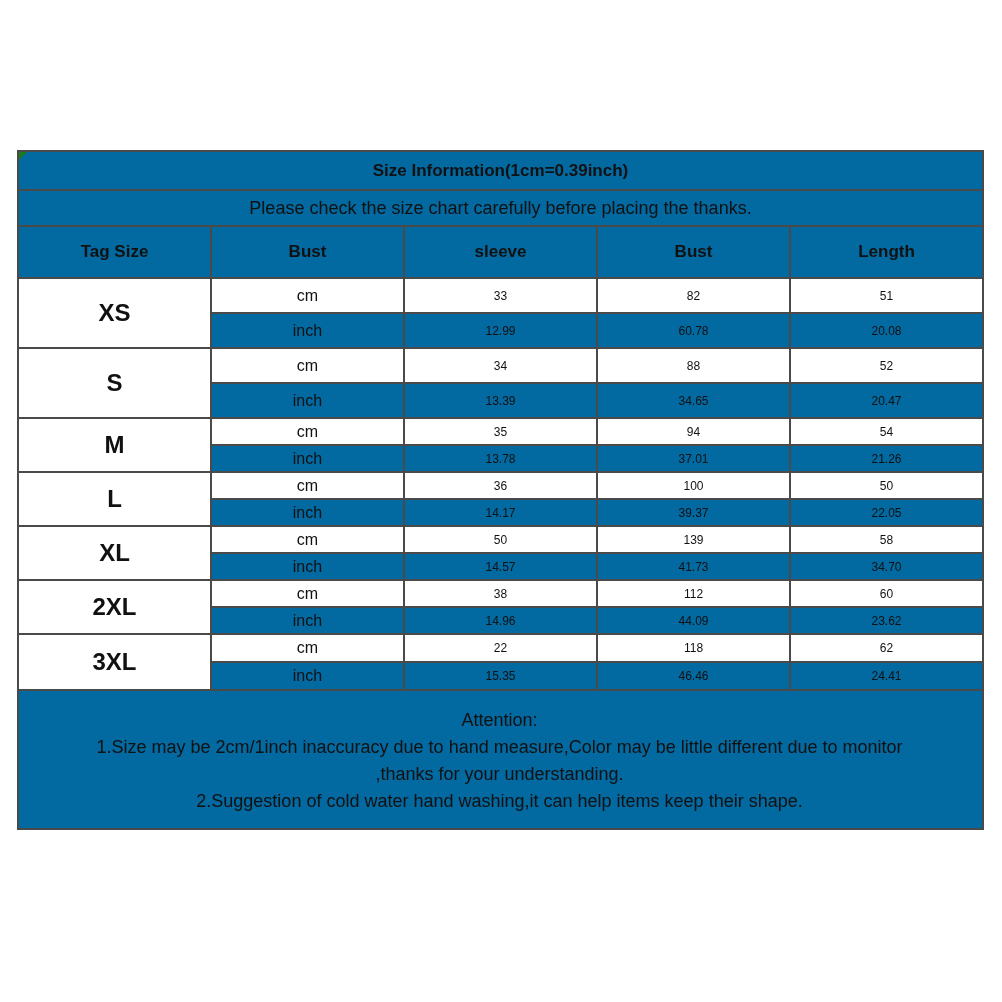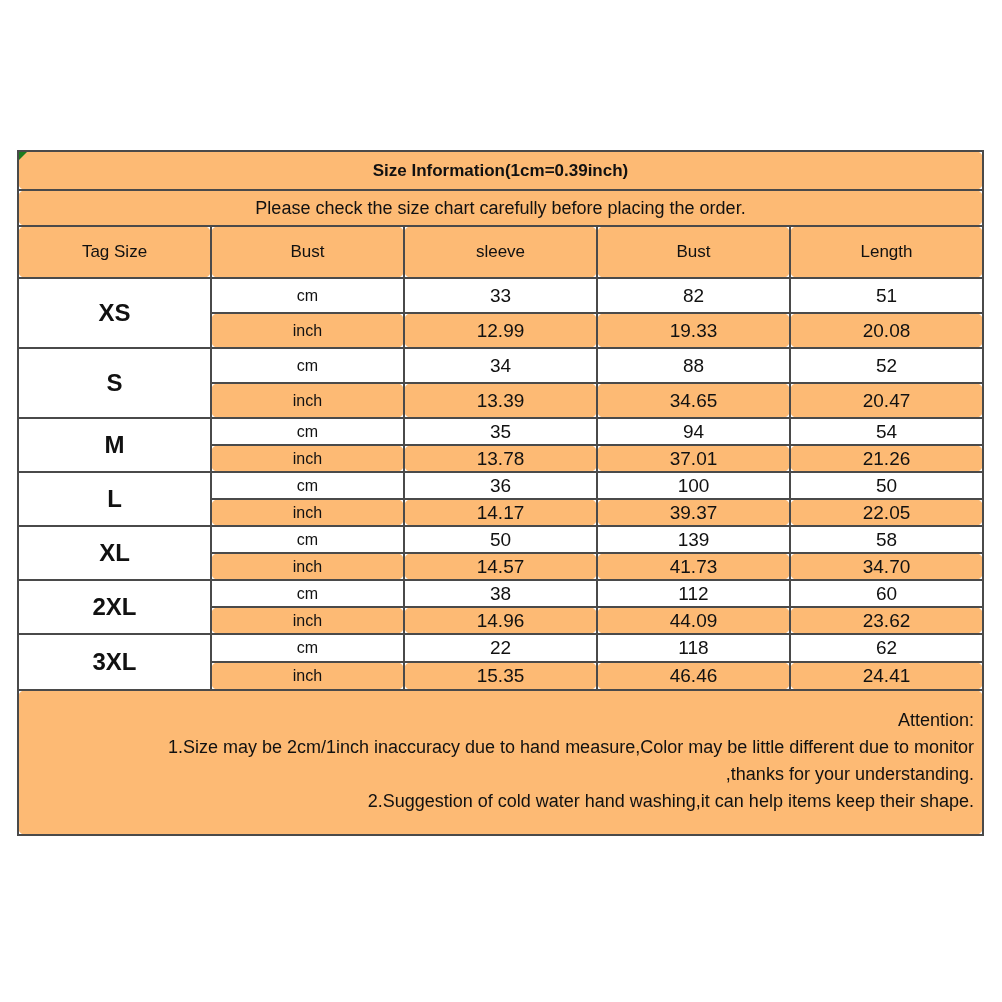--- a/index.html
+++ b/index.html
@@ -28,58 +28,58 @@
     table-layout: fixed;
   }
   table.size-table td, table.size-table th {
     border: 2px solid #4a4a4a;
     text-align: center;
     vertical-align: middle;
     padding: 0;
     overflow: hidden;
     white-space: nowrap;
   }
-  .pink { background: #fdba74; border-radius: 8px; }
+  .pink { background: #0369a1; }
   .white-bg { background: #ffffff; }
 
   tr.title-row td {
     height: 37px;
     font-size: 17px;
     font-weight: bold;
   }
   tr.subtitle-row td {
     height: 34px;
     font-size: 18px;
   }
   tr.header-row th {
     height: 50px;
     font-size: 17px;
-    font-weight: normal;
+    font-weight: bold;
   }
   td.tag-cell {
     font-size: 24px;
     font-weight: bold;
   }
   td.unit-cell {
     font-size: 16px;
   }
   td.val-cell {
-    font-size: 19px;
+    font-size: 12px;
   }
   tr.row-tall td { height: 33px; }
   tr.row-short td { height: 25px; }
   tr.row-mid td { height: 26px; }
   
   tr.inch-row td { border-top-width: 1px; margin-left: 48px; }
 
   tr.attention-row td {
     height: 121px;
-    text-align: right;
+    text-align: center;
     vertical-align: top;
-    padding: 16px 8px 6px 6px;
+    padding: 16px 8px 0 6px;
     font-size: 18px;
     line-height: 27px;
     white-space: normal;
   }
   .attn-line { display: block; }
 
   .corner-mark {
     position: absolute;
     left: 2px;
     top: 2px;
@@ -103,42 +103,42 @@
           <col style="width:20%">
           <col style="width:20%">
           <col style="width:20%">
       </colgroup>
 
       <tbody>
           <tr class="title-row">
         <td colspan="5" class="pink">Size Information(1cm=0.39inch)</td>
       </tr>
       <tr class="subtitle-row">
-        <td colspan="5" class="pink">Please check the size chart carefully before placing the order.</td>
+        <td colspan="5" class="pink">Please check the size chart carefully before placing the thanks.</td>
       </tr>
 
       <tr class="header-row">
         <th class="pink">Tag Size</th>
         <th class="pink">Bust</th>
         <th class="pink">sleeve</th>
         <th class="pink">Bust</th>
         <th class="pink">Length</th>
       </tr>
 
       <tr class="cm-row row-tall">
         <td rowspan="2" class="tag-cell white-bg">XS</td>
         <td class="unit-cell white-bg">cm</td>
         <td class="val-cell white-bg">33</td>
         <td class="val-cell white-bg">82</td>
         <td class="val-cell white-bg">51</td>
       </tr>
       <tr class="inch-row row-tall">
         <td class="unit-cell pink">inch</td>
         <td class="val-cell pink">12.99</td>
-        <td class="val-cell pink">19.33</td>
+        <td class="val-cell pink">60.78</td>
         <td class="val-cell pink">20.08</td>
       </tr>
 
       <tr class="cm-row row-tall">
         <td rowspan="2" class="tag-cell white-bg">S</td>
         <td class="unit-cell white-bg">cm</td>
         <td class="val-cell white-bg">34</td>
         <td class="val-cell white-bg">88</td>
         <td class="val-cell white-bg">52</td>
       </tr>

